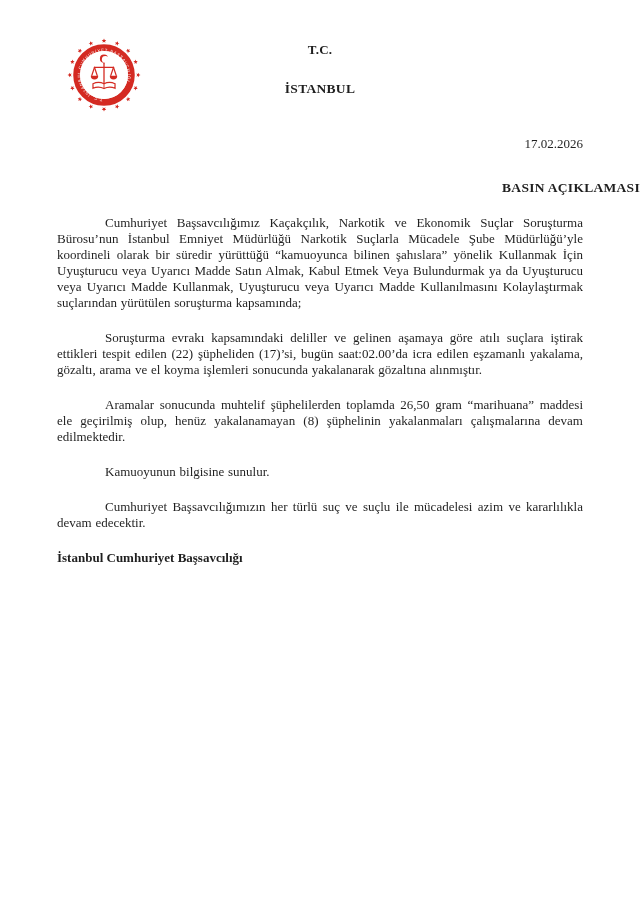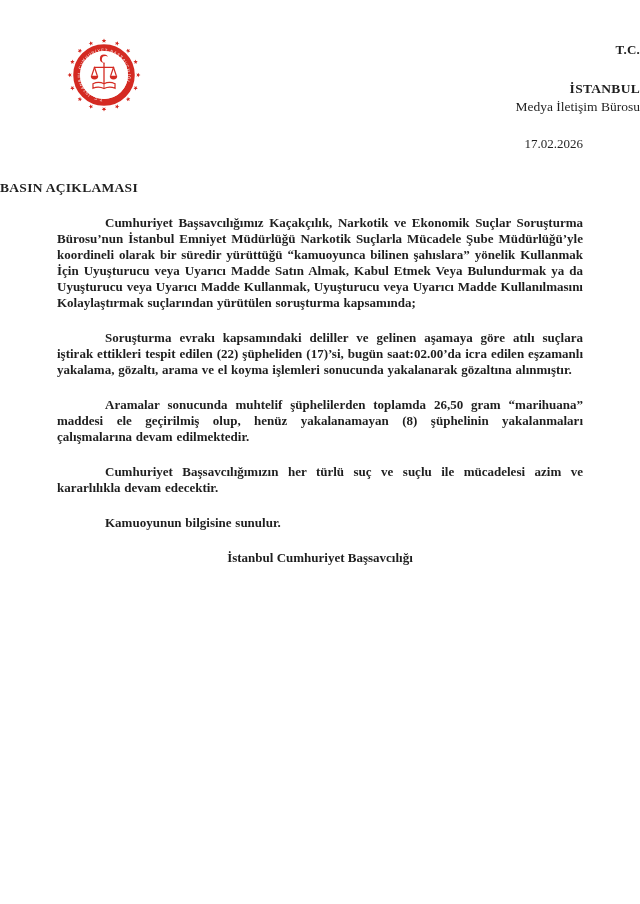--- a/index.html
+++ b/index.html
@@ -12,53 +12,52 @@
     overflow: hidden;
   }
   .page { position: absolute; inset: 0; background: #ffffff; }
 
   
   .emblem-wrap { position: absolute; left: 66px; top: 37px; width: 76px; height: 76px; }
   .emblem-wrap svg { width: 100%; height: 100%; display: block; }
 
   .letterhead {
     position: absolute; left: 0; right: 0; top: 42px;
-    text-align: right; line-height: 16px;
+    text-align: center; line-height: 16px;
   }
   .lh-tc   { font-size: 13px; font-weight: bold; letter-spacing: .2px; }
   .lh-city { font-size: 13.5px; font-weight: bold; letter-spacing: .3px; margin-top: 23px; }
   .lh-org  { font-size: 14px;  font-weight: bold; letter-spacing: .2px; margin-top: 1px; }
   .lh-unit { font-size: 13.5px; font-weight: normal; margin-top: 2px; }
 
   .doc-date {
     position: absolute; top: 136px; right: 57px;
     font-size: 13px;
     font-family: Liberation Serif, serif;
   }
 
   .doc-title {
     position: absolute; top: 180px; left: 0; right: 0;
-    text-align: left; font-size: 13.5px; font-weight: bold; letter-spacing: .3px;
+    text-align: right; font-size: 13.5px; font-weight: bold; letter-spacing: .3px;
   }
 
   
   .doc-body {
     position: absolute; top: 215px; left: 57px; width: 526px;
     font-size: 13px; line-height: 16px;
   }
   .doc-body p {
     text-align: justify;
     text-indent: 48px;
     margin-bottom: 19px;
     word-spacing: .5px;
-    font-weight: bold;
   }
   .doc-sign {
     margin-top: 3px;
-    text-align: center;
+    text-align: left;
     font-weight: bold;
     font-size: 13px;
   }
 </style>
 </head>
 <body>
 
 <div class="page">
 
   <div class="emblem-wrap">
@@ -112,29 +111,28 @@
       </g>
 
       <path d="M35.5 61.5 Q42.8 57.8 50 61.5 Q57.2 57.8 64.5 61.5 L64.5 67.5 Q57.2 64 50 67.8 Q42.8 64 35.5 67.5 Z" fill="#ffffff" stroke="#d42a22" stroke-width="1.6"></path>
       <line x1="50" y1="61.5" x2="50" y2="67.6" stroke="#d42a22" stroke-width="1.2"></line>
     </svg>
   </div>
 
   <div class="letterhead">
     <div class="lh-tc">T.C.</div>
     <div class="lh-city">İSTANBUL</div>
-    <div class="lh-unit">Medya İletişim Bürosu</div>
   </div>
 
   <div class="doc-date">17.02.2026</div>
 
   <div class="doc-title">BASIN AÇIKLAMASI</div>
 
   <div class="doc-body">
     <p>Cumhuriyet Başsavcılığımız Kaçakçılık, Narkotik ve Ekonomik Suçlar Soruşturma Bürosu’nun İstanbul Emniyet Müdürlüğü Narkotik Suçlarla Mücadele Şube Müdürlüğü’yle koordineli olarak bir süredir yürüttüğü “kamuoyunca bilinen şahıslara” yönelik Kullanmak İçin Uyuşturucu veya Uyarıcı Madde Satın Almak, Kabul Etmek Veya Bulundurmak ya da Uyuşturucu veya Uyarıcı Madde Kullanmak, Uyuşturucu veya Uyarıcı Madde Kullanılmasını Kolaylaştırmak suçlarından yürütülen soruşturma kapsamında;</p>
     <p>Soruşturma evrakı kapsamındaki deliller ve gelinen aşamaya göre atılı suçlara iştirak ettikleri tespit edilen (22) şüpheliden (17)’si, bugün saat:02.00’da icra edilen eşzamanlı yakalama, gözaltı, arama ve el koyma işlemleri sonucunda yakalanarak gözaltına alınmıştır.</p>
     <p>Aramalar sonucunda muhtelif şüphelilerden toplamda 26,50 gram “marihuana” maddesi ele geçirilmiş olup, henüz yakalanamayan (8) şüphelinin yakalanmaları çalışmalarına devam edilmektedir.</p>
+    <p>Kamuoyunun bilgisine sunulur.</p>
     <p>Cumhuriyet Başsavcılığımızın her türlü suç ve suçlu ile mücadelesi azim ve kararlılıkla devam edecektir.</p>
-    <p>Kamuoyunun bilgisine sunulur.</p>
     <div class="doc-sign">İstanbul Cumhuriyet Başsavcılığı</div>
   </div>
 
 </div>
 
 </body></html>

